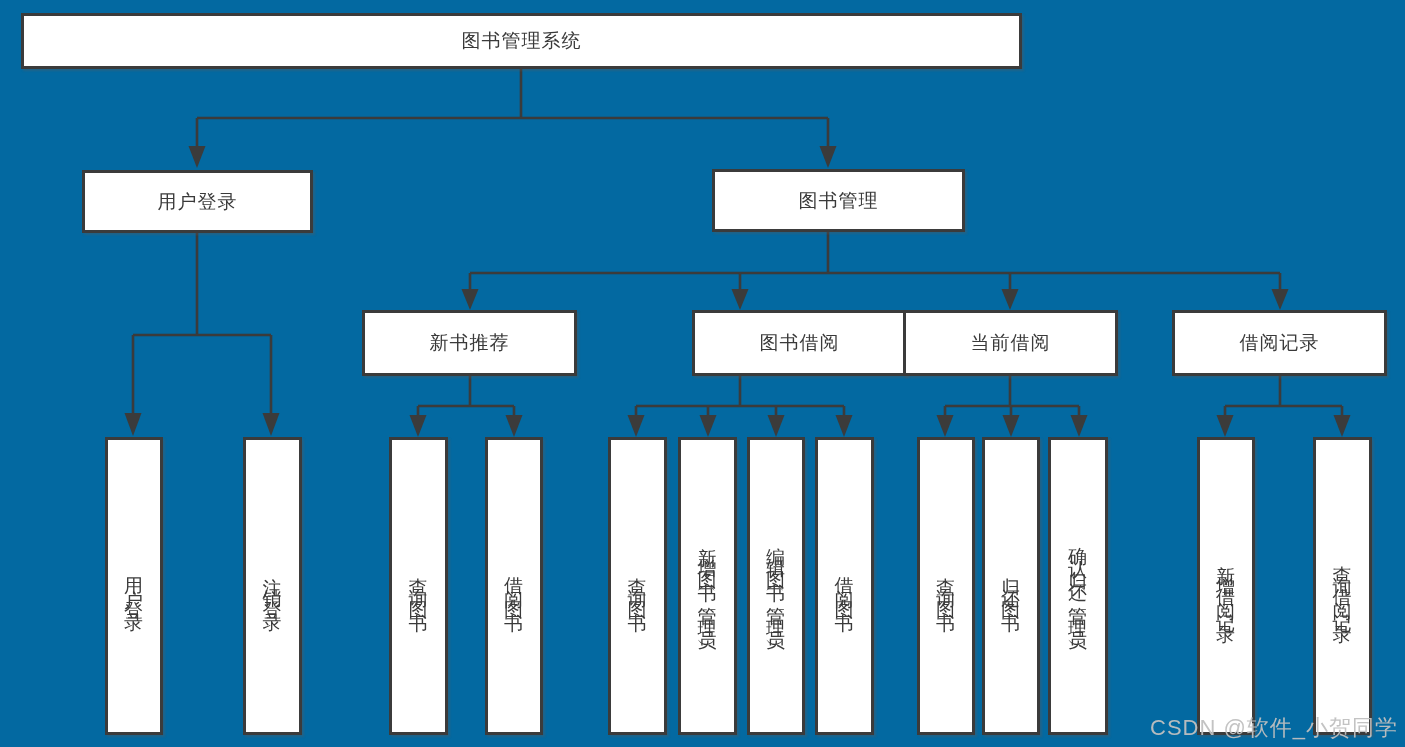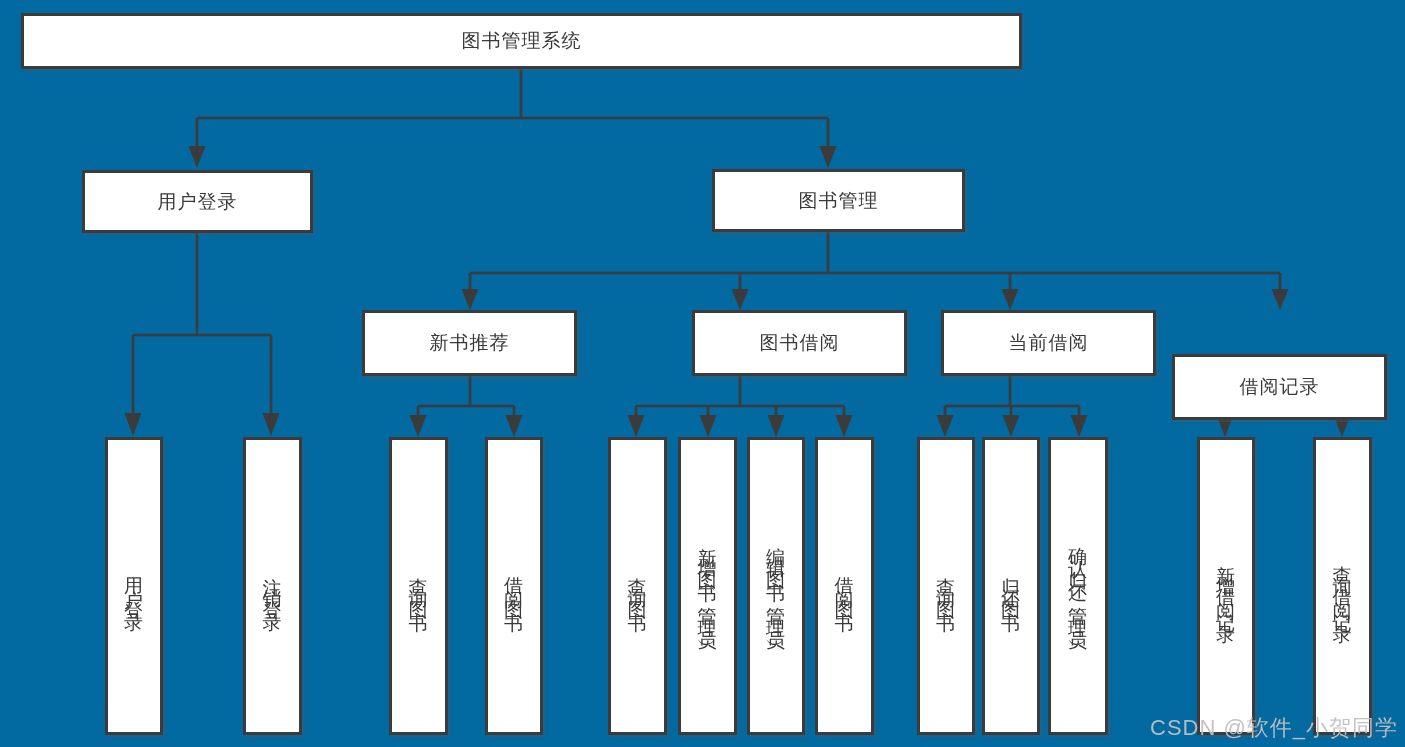--- a/index.html
+++ b/index.html
@@ -30,22 +30,22 @@
     letter-spacing: 1px;
   }
   .box.root   { left: 21px;  top: 13px;  width: 1001px; height: 56px; }
 
   .box.lvl2-a { left: 82px;  top: 170px; width: 231px; height: 63px; }
   .box.lvl2-b { left: 712px; top: 169px; width: 253px; height: 63px; }
 
   .box.lvl3   { top: 310px; height: 66px; width: 215px; }
   .box.lvl3-a { left: 362px; }
   .box.lvl3-b { left: 668px; margin-left: 24px; }
-  .box.lvl3-c { left: 903px; margin-left: 38px; }
-  .box.lvl3-d { left: 1172px; margin-top: 44px; }
+  .box.lvl3-c { left: 903px; }
+  .box.lvl3-d { left: 1172px; }
 
   .box.leaf   { top: 437px; height: 298px; }
   .vtext {
     writing-mode: vertical-rl;
     text-orientation: mixed;
     letter-spacing: 12px;
     font-size: 19px;
     line-height: 1;
     white-space: nowrap;
   }

